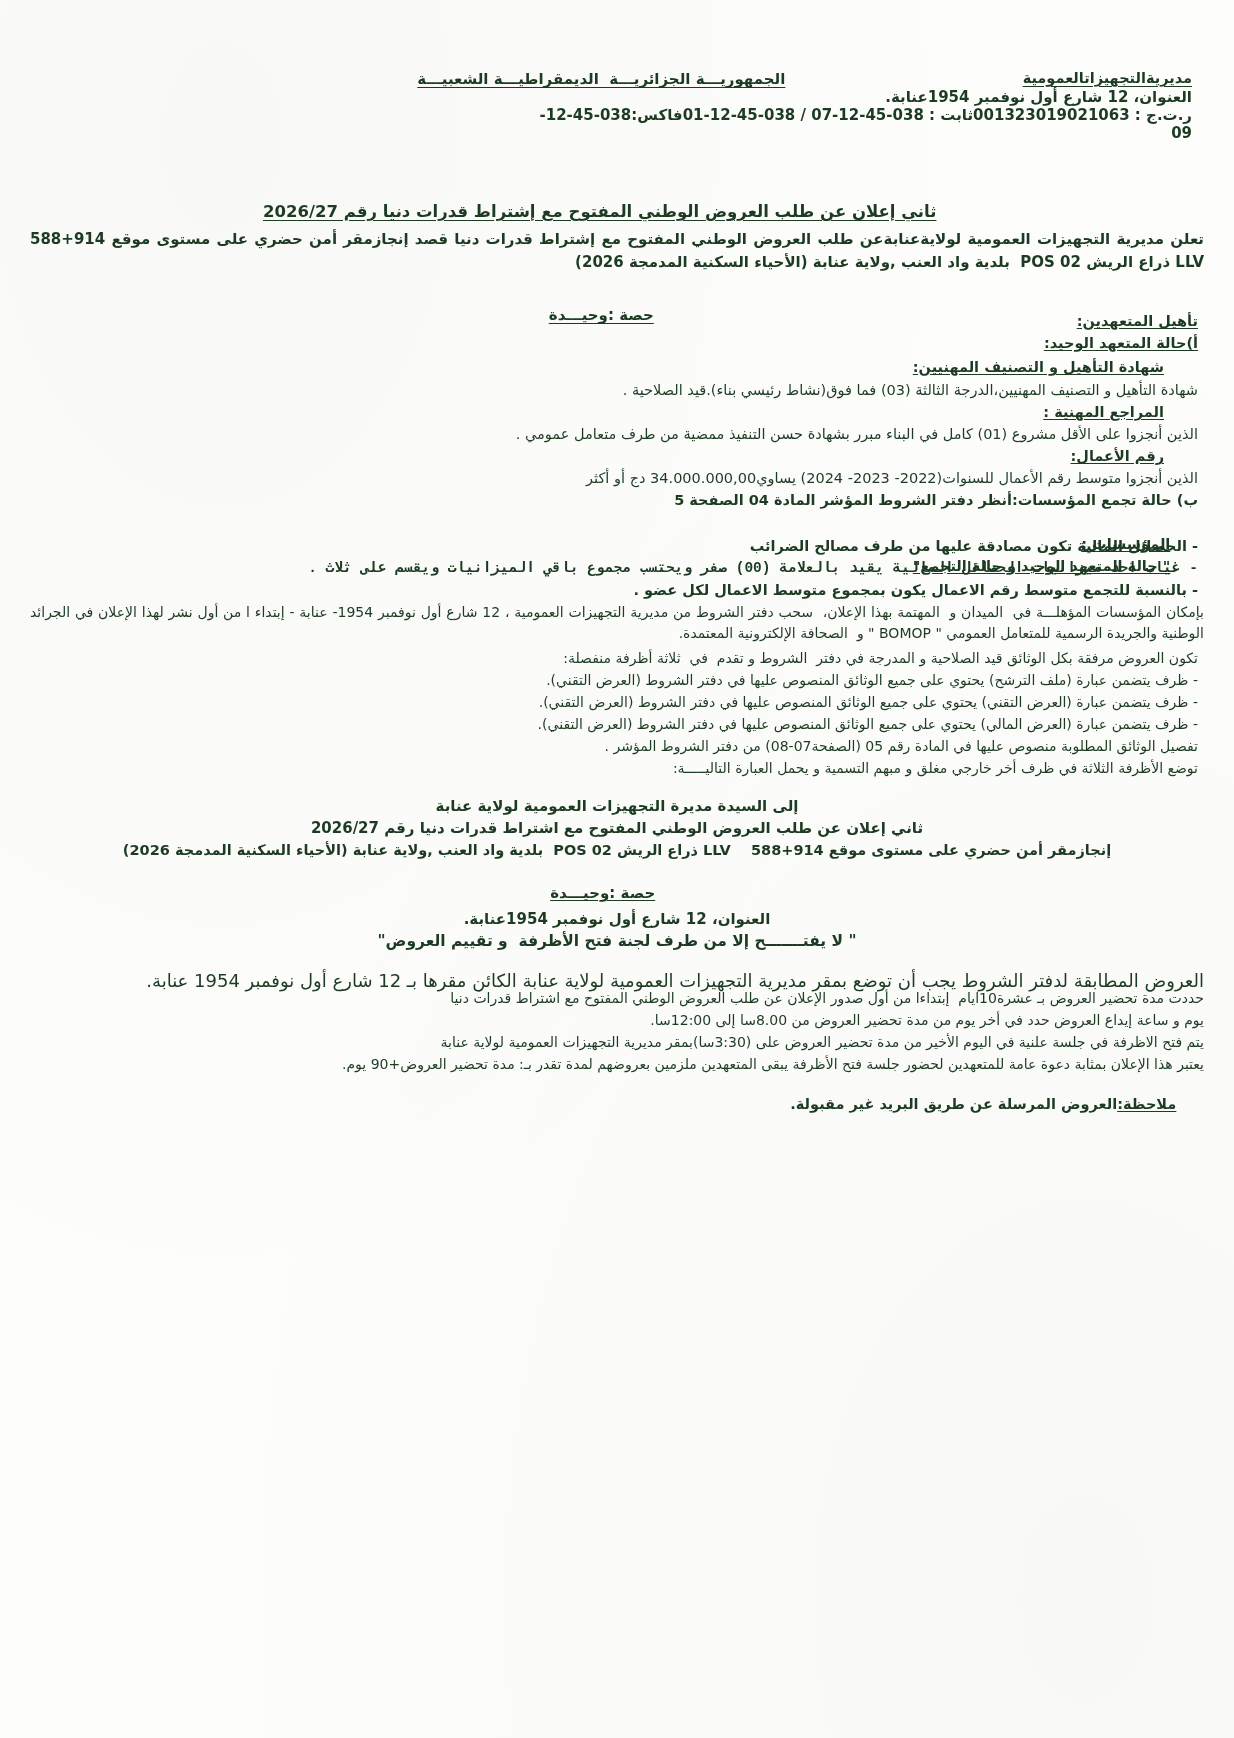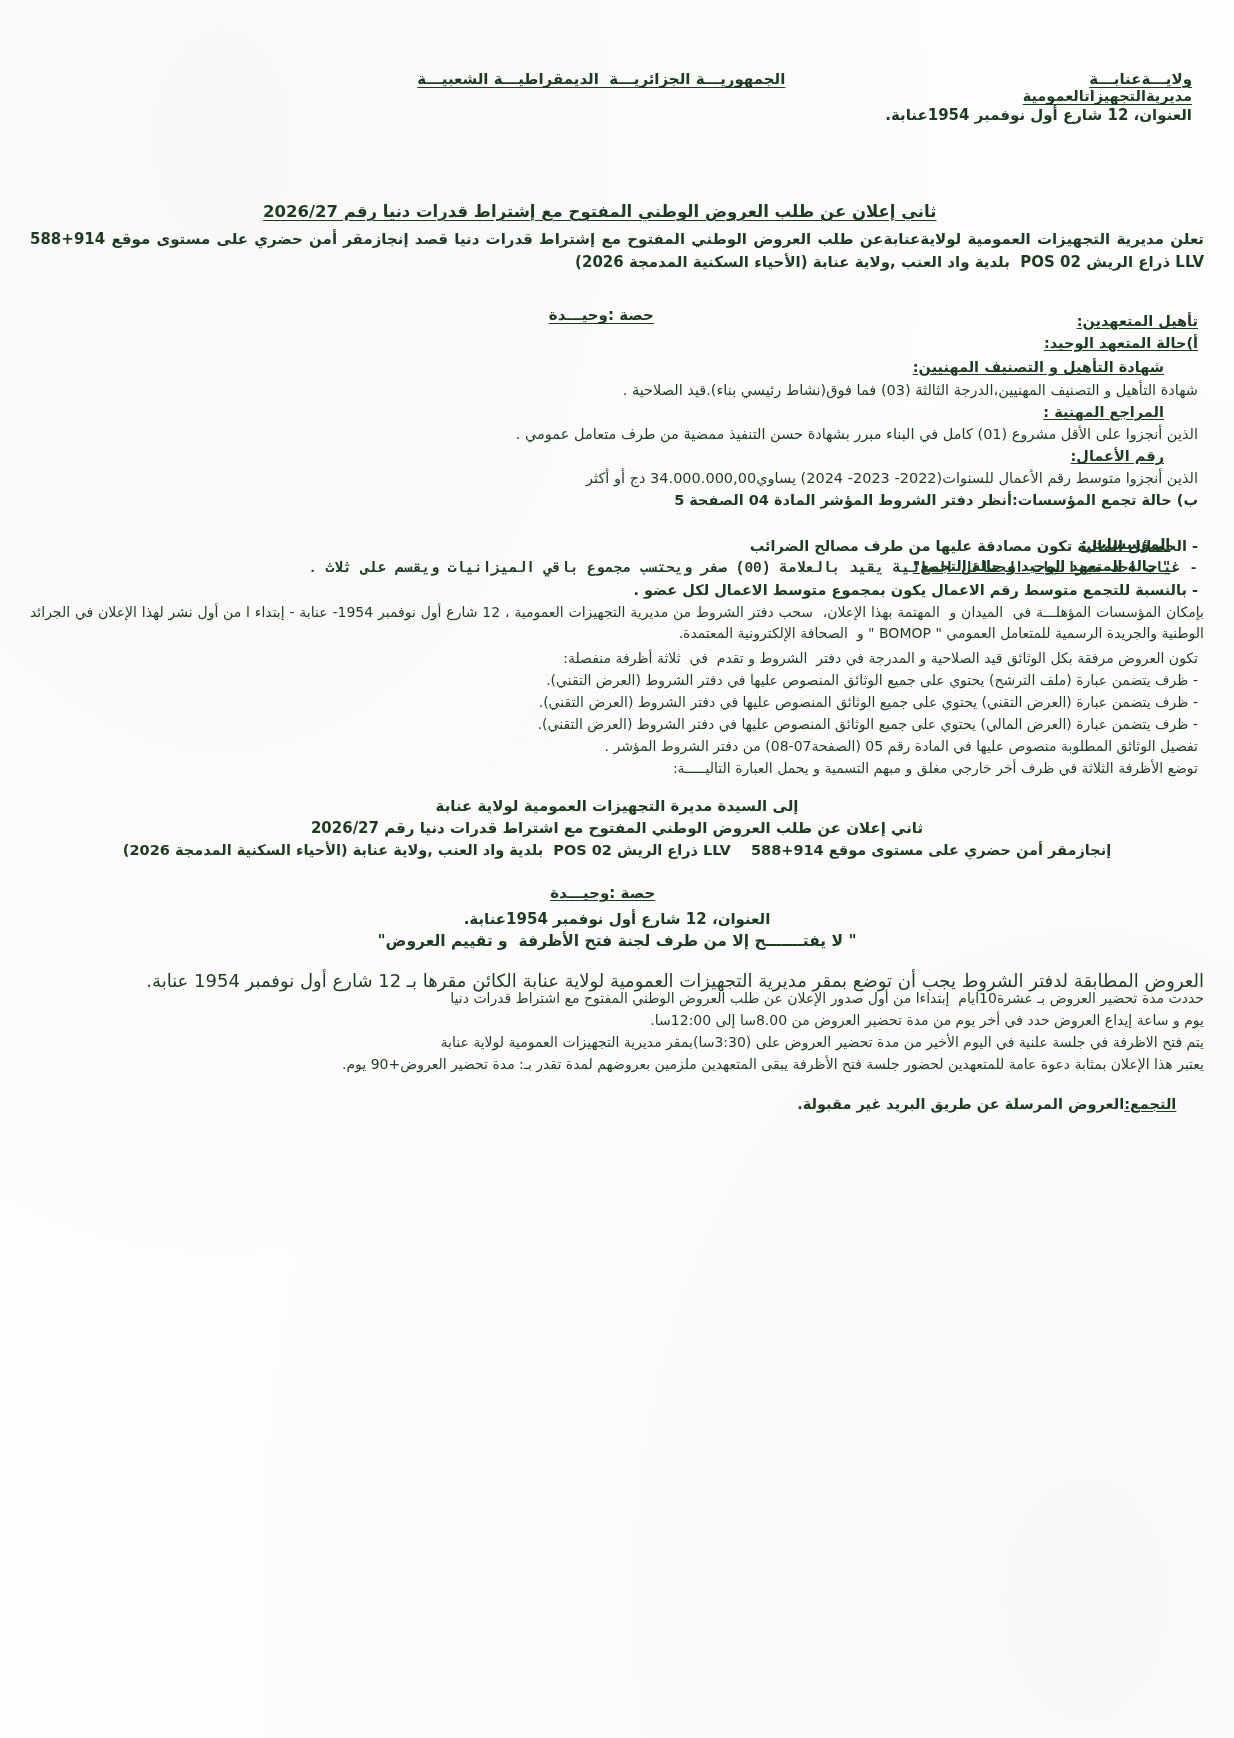--- a/index.html
+++ b/index.html
@@ -115,23 +115,23 @@
 <body>
 
 <div class="page">
   <div class="content">
 
     <div class="hdr-title ln">
       <span>الجمهوريـــة الجزائريـــة  الديمقراطيـــة الشعبيـــة</span>
     </div>
 
     <div class="wilaya-block">
-      <div class="ln l1">ولايـــةعنابـــة</div>
       <div class="ln l2">مديريةالتجهيزاتالعمومية</div>
       <div class="ln l3">العنوان، 12 شارع أول نوفمبر 1954عنابة.</div>
+      <div class="ln l4">ر.ت.ج : 001323019021063ثابت : 038-45-12-07 / 038-45-12-01فاكس:038-45-12-09</div>
     </div>
 
     <div class="announce-title ln">
       <span>ثاني إعلان عن طلب العروض الوطني المفتوح مع إشتراط قدرات دنيا رقم 2026/27</span>
     </div>
 
     <div class="blk ln p-main b">تعلن مديرية التجهيزات العمومية لولايةعنابةعن طلب العروض الوطني المفتوح مع إشتراط قدرات دنيا قصد إنجازمقر أمن حضري على مستوى موقع 914+588    LLV ذراع الريش POS 02  بلدية واد العنب ,ولاية عنابة (الأحياء السكنية المدمجة 2026)</div>
 
     <div class="blk lot-line ln">
       <span>حصة :وحيـــدة</span>
@@ -173,17 +173,17 @@
 
     <div class="blk ln c b" style="top:910px; left:0; right:0; font-size:15px;">العنوان، 12 شارع أول نوفمبر 1954عنابة.</div>
     <div class="blk ln c b" style="top:932px; left:0; right:0; font-size:15.5px;">" لا يفتـــــــح إلا من طرف لجنة فتح الأظرفة  و تقييم العروض"</div>
 
     <div class="blk ln" style="top:967px; right:30px; left:30px; font-size:18px; line-height:1.5; text-align:justify; text-align-last:right;">العروض المطابقة لدفتر الشروط يجب أن توضع بمقر مديرية التجهيزات العمومية لولاية عنابة الكائن مقرها بـ 12 شارع أول نوفمبر 1954 عنابة.</div>
     <div class="blk ln r" style="top:990px; right:30px; left:30px; font-size:14px;">حددت مدة تحضير العروض بـ عشرة10ايام  إبتداءا من أول صدور الإعلان عن طلب العروض الوطني المفتوح مع اشتراط قدرات دنيا</div>
     <div class="blk ln r" style="top:1012px; right:30px; left:30px; font-size:14px;">يوم و ساعة إيداع العروض حدد في أخر يوم من مدة تحضير العروض من 8.00سا إلى 12:00سا.</div>
     <div class="blk ln r" style="top:1034px; right:30px; left:30px; font-size:14px;">يتم فتح الاظرفة في جلسة علنية في اليوم الأخير من مدة تحضير العروض على (3:30سا)بمقر مديرية التجهيزات العمومية لولاية عنابة</div>
     <div class="blk ln r" style="top:1056px; right:30px; left:30px; font-size:14px;">يعتبر هذا الإعلان بمثابة دعوة عامة للمتعهدين لحضور جلسة فتح الأظرفة يبقى المتعهدين ملزمين بعروضهم لمدة تقدر بـ: مدة تحضير العروض+90 يوم.</div>
     <div class="blk ln r" style="top:1078px; right:30px; left:30px; font-size:14.5px;">
-      <span class="b u">التجمع:</span><span class="b">العروض المرسلة عن طريق البريد غير مقبولة.</span>
+      <span class="b u">ملاحظة:</span><span class="b">العروض المرسلة عن طريق البريد غير مقبولة.</span>
     </div>
 
   </div>
 </div>
 
 </body></html>

